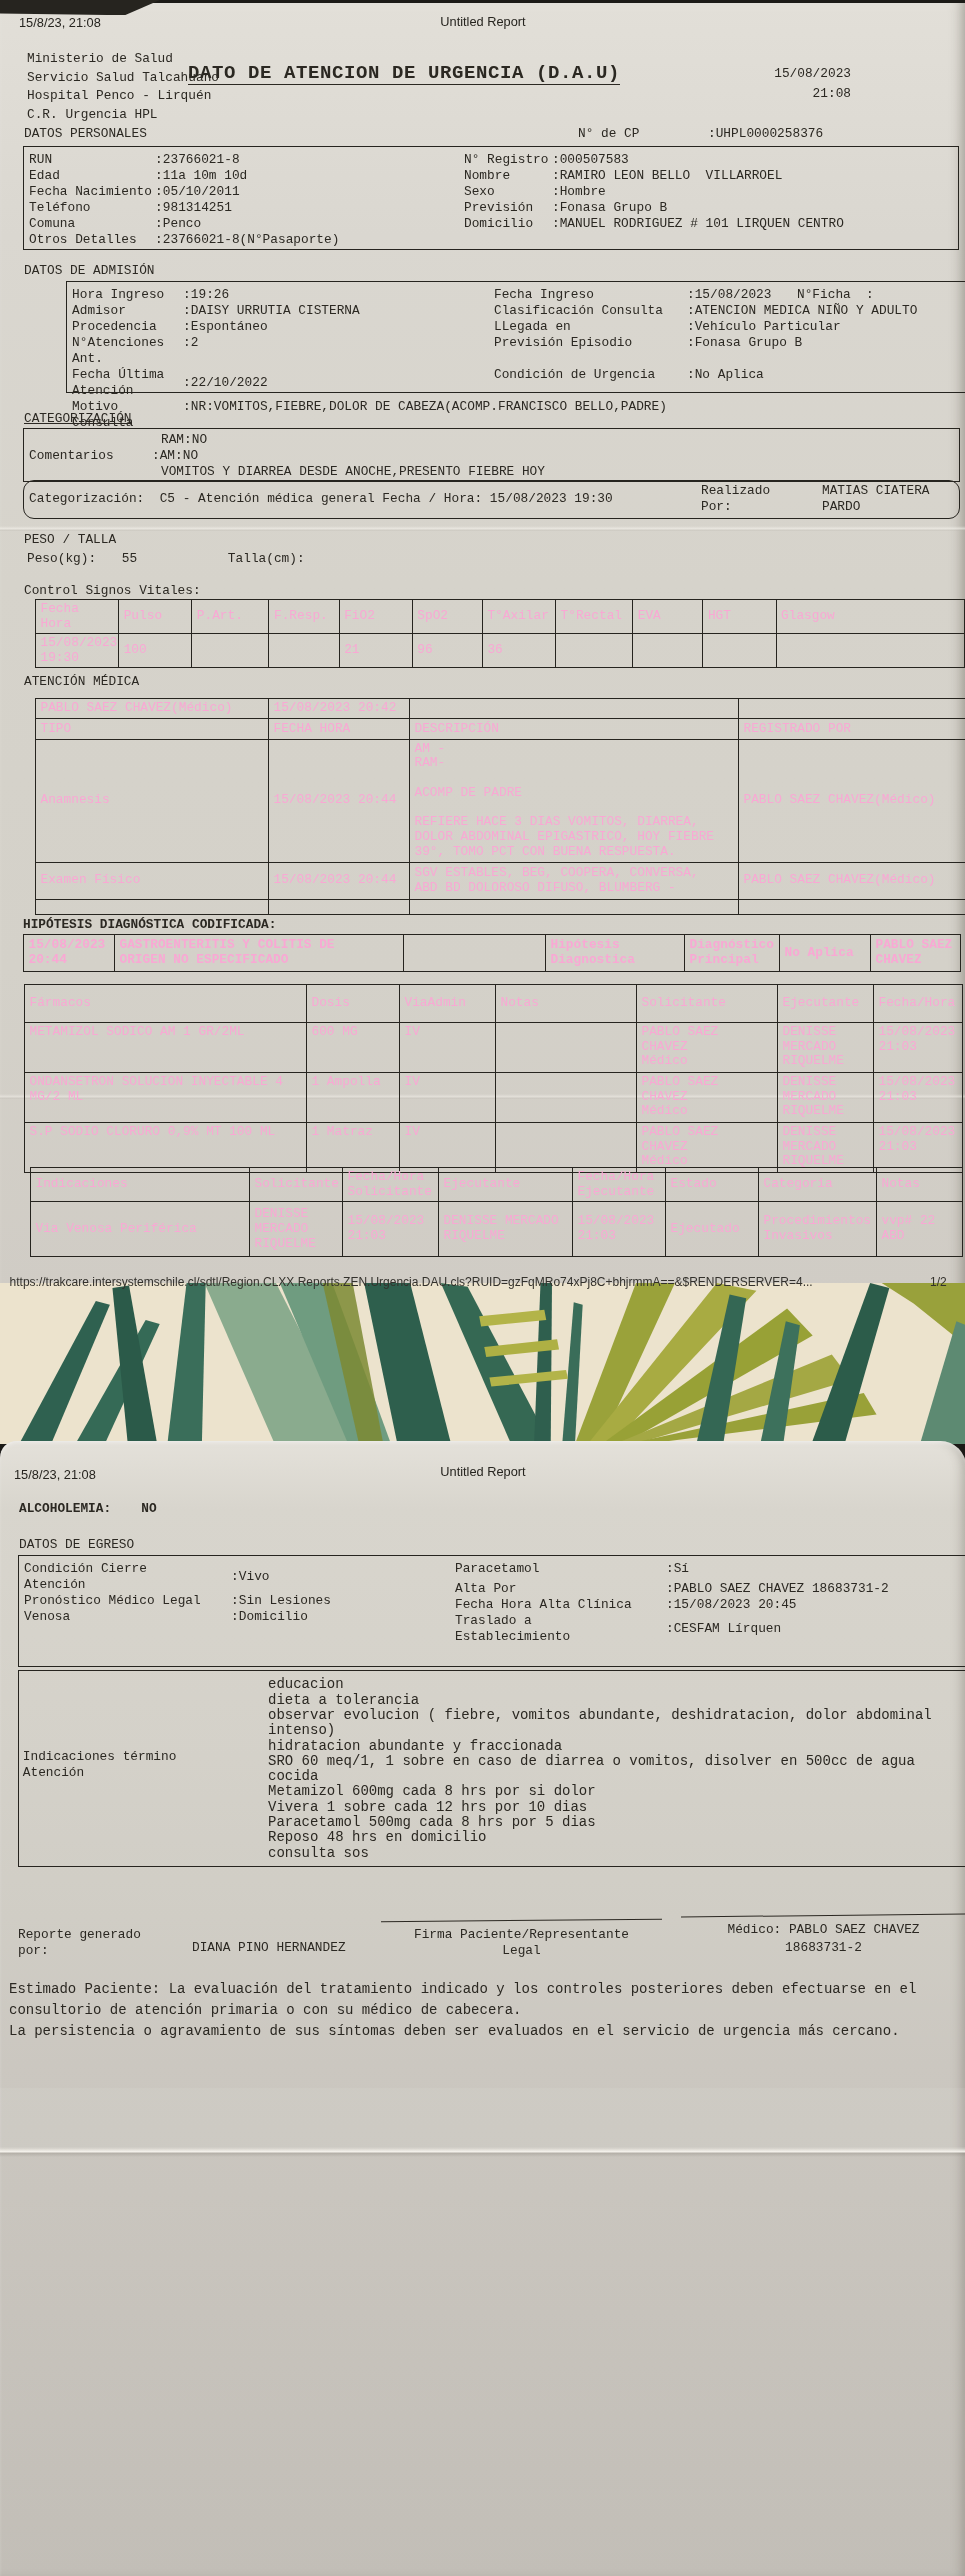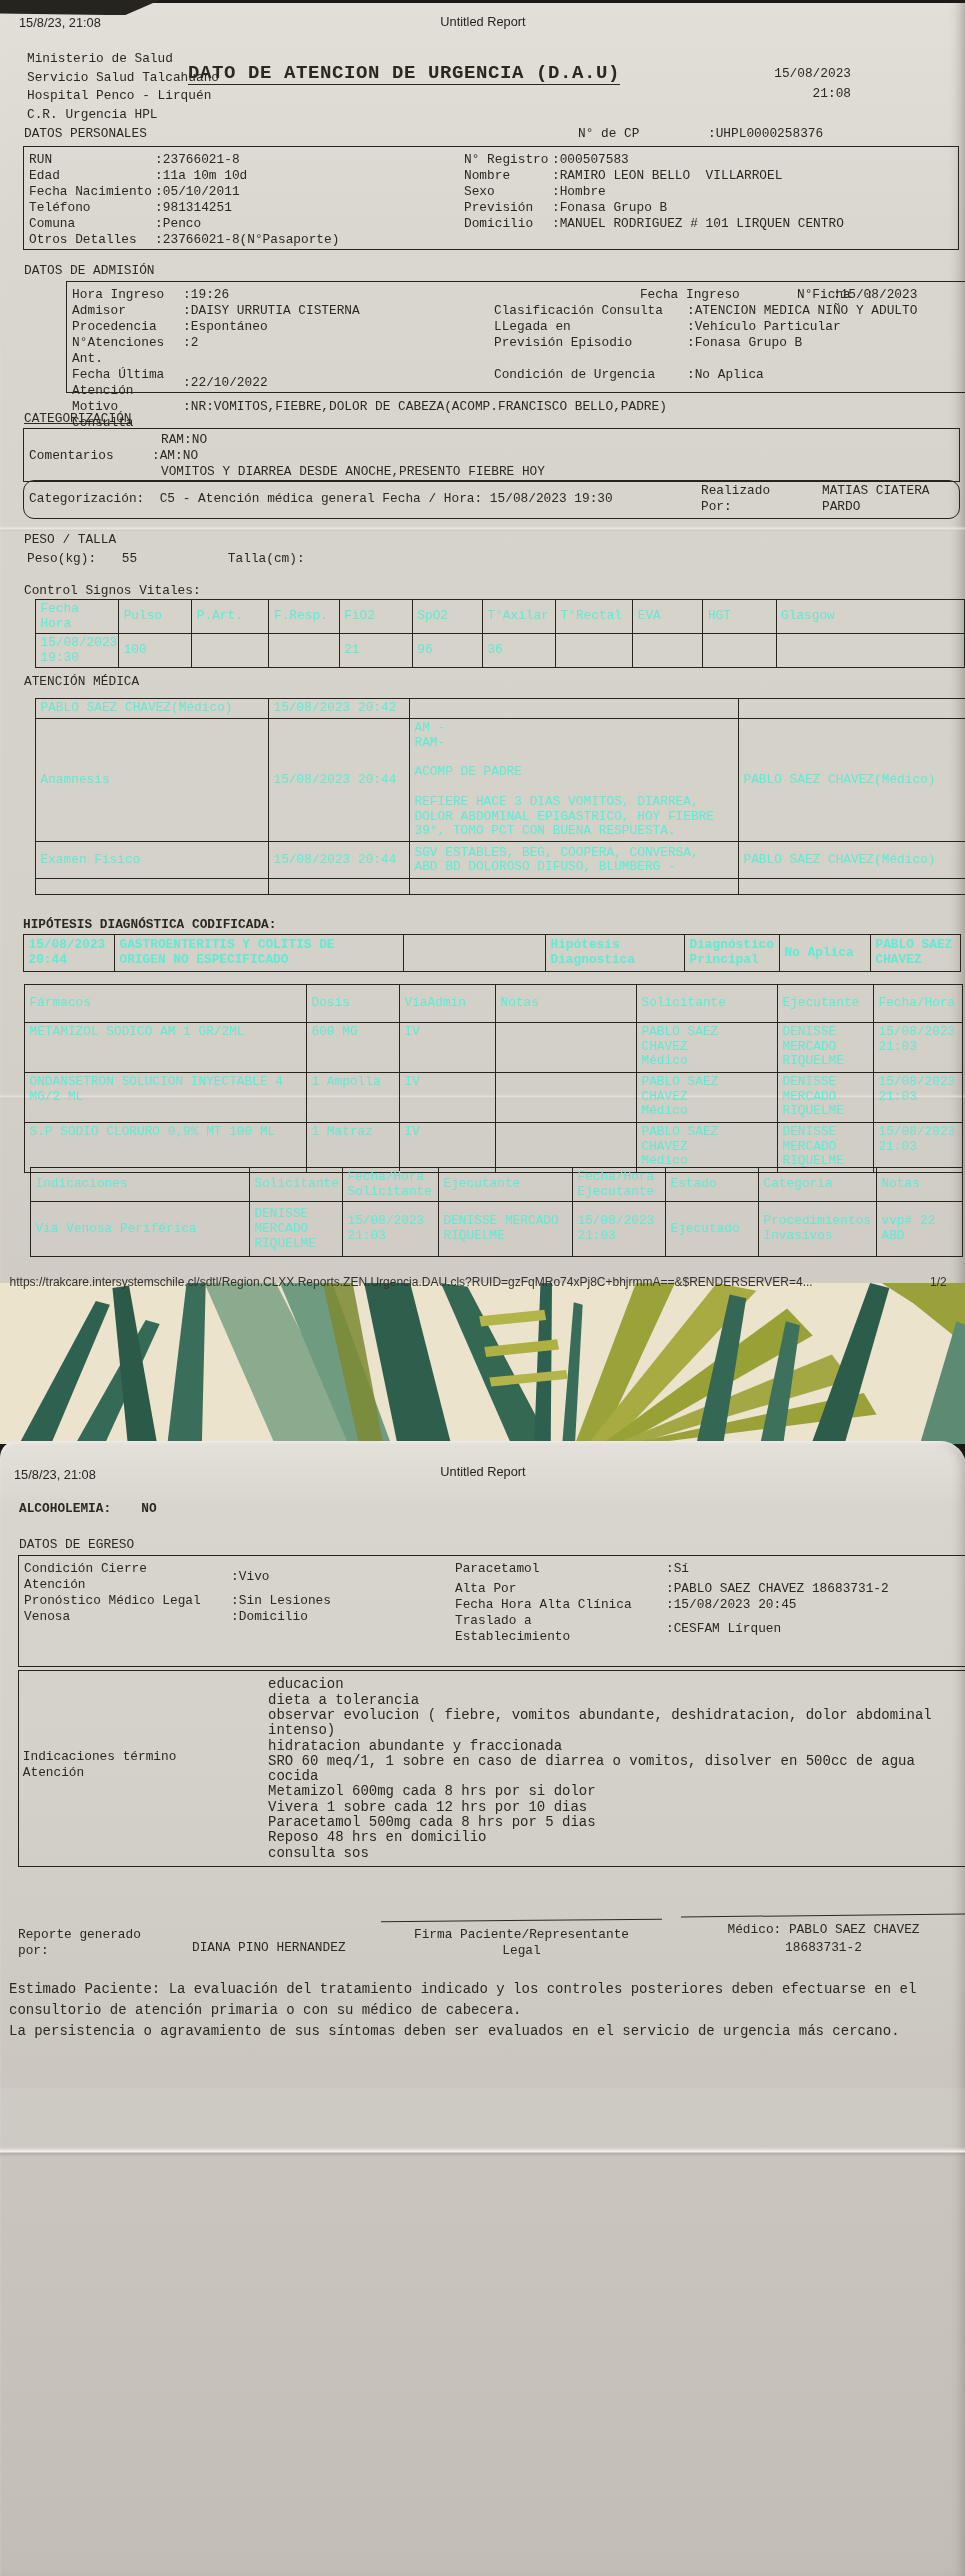--- a/index.html
+++ b/index.html
@@ -37,21 +37,21 @@
   .kv .k{white-space:pre-line;flex:0 0 auto;}
   .kv .v{white-space:pre;}
   .dp-l .k{width:126px;}
   .dp-r .k{width:88px;}
   .da-l .k{width:111px;}
   .da-r .k{width:193px;}
   .de-l .k{width:207px;}
   .de-r .k{width:211px;}
 
   table.tbl{position:absolute;border-collapse:collapse;table-layout:fixed;border:1.9px solid #26241f;
-    font-family:"Liberation Mono","DejaVu Sans Mono",monospace;font-size:12.8px;line-height:14.7px;color:#5eead4;}
+    font-family:"Liberation Mono","DejaVu Sans Mono",monospace;font-size:12.8px;line-height:14.7px;color:#f9a8d4;}
   .tbl th,.tbl td{border:1.3px solid #26241f;padding:1.9px 4.5px;text-align:left;font-weight:normal;vertical-align:middle;overflow:hidden;}
   .tbl .top{vertical-align:top;}
   .tbl .pre{white-space:pre-line;}
   .hip td{font-weight:bold;}
 
   .rule{position:absolute;height:0;border-top:1.9px solid #2b2822;}
   .url-line{font-size:12px;color:#33312c;}
 </style>
 </head>
 <body>
@@ -188,21 +188,21 @@
           <span class="k">Fecha Última
 Atención</span>
           <span class="v">:22/10/2022</span>
         </div>
       <div class="kv">
           <span class="k">Motivo Consulta</span>
           <span class="v">:NR:VOMITOS,FIEBRE,DOLOR DE CABEZA(ACOMP.FRANCISCO BELLO,PADRE)</span>
         </div>
     </div>
     <div class="col m da-r" style="left:427px;">
-      <div class="kv" style="position:relative;justify-content:flex-end;">
+      <div class="kv" style="position:relative;">
           <span class="k">Fecha Ingreso</span>
           <span class="v">:15/08/2023</span>
           <span class="abs" style="left:303px;top:0;white-space:pre;">N°Ficha  :</span>
         </div>
       <div class="kv">
           <span class="k">Clasificación Consulta</span>
           <span class="v">:ATENCION MEDICA NIÑO Y ADULTO</span>
         </div>
       <div class="kv">
           <span class="k">LLegada en</span>
@@ -296,20 +296,26 @@
         <col style="width:329px">
         <col style="width:227px">
       </colgroup>
     <tbody>
         <tr style="height:20.4px;">
       <td>PABLO SAEZ CHAVEZ(Médico)</td>
       <td>15/08/2023 20:42</td>
       <td></td>
       <td></td>
     </tr>
+    <tr style="height:20.4px;">
+      <th>TIPO</th>
+      <th>FECHA HORA</th>
+      <th>DESCRIPCIÓN</th>
+      <th>REGISTRADO POR</th>
+    </tr>
     <tr style="height:123px;">
       <td>Anamnesis</td>
       <td>15/08/2023 20:44</td>
       <td class="pre top">AM -
 RAM-
 
 ACOMP DE PADRE
 
 REFIERE HACE 3 DIAS VOMITOS, DIARREA,
 DOLOR ABDOMINAL EPIGASTRICO, HOY FIEBRE

